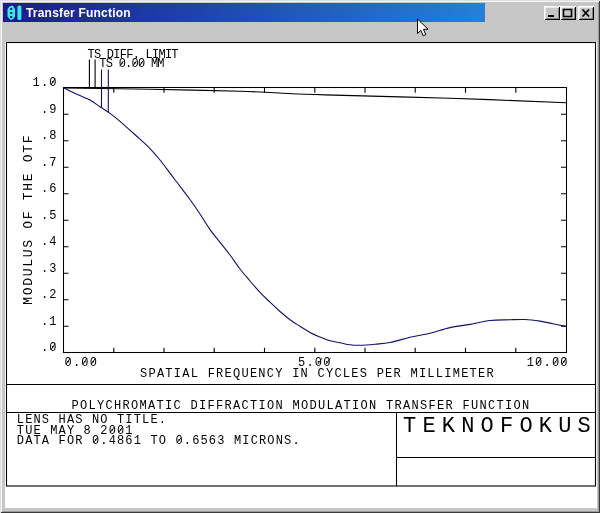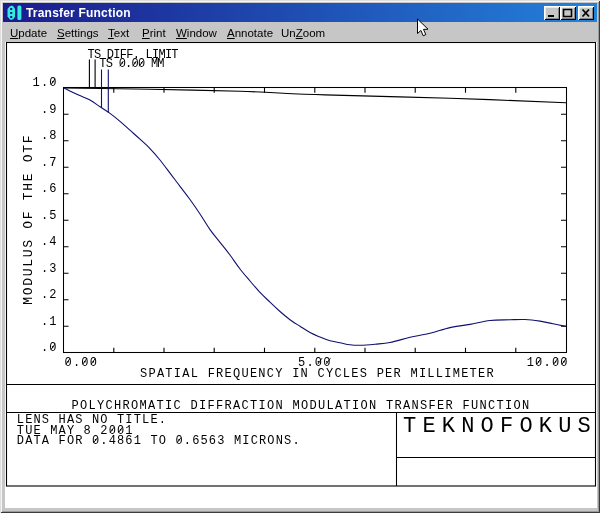--- a/index.html
+++ b/index.html
@@ -1,21 +1,21 @@
 <!DOCTYPE html>
 <html><head>
 <meta charset="utf-8">
 <style>
 html,body{margin:0;padding:0;background:#c6c6c6;-webkit-font-smoothing:antialiased;}
 *{box-sizing:border-box;}
 #win{position:relative;width:600px;height:513px;background:#c6c6c6;
   box-shadow: inset 1px 1px 0 #dedede, inset -1px -1px 0 #3a3a3a,
               inset 2px 2px 0 #f6f6f6, inset -2px -2px 0 #9b9b9b;
   font-family:"Liberation Sans", sans-serif; overflow:hidden;}
-#titlebar{position:absolute;left:3px;top:3px;width:594px;height:19px;
+#titlebar{position:absolute;left:3px;top:3px;width:482px;height:19px;
   background:linear-gradient(to right,#1b1b8c,#2381da);}
 #title{position:absolute;left:23px;top:3px;color:#fff;font-size:12px;font-weight:bold;
   letter-spacing:0.2px;white-space:nowrap;}
 .btn{position:absolute;top:3px;width:16px;height:14px;background:#c6c6c6;
   box-shadow: inset 1px 1px 0 #ffffff, inset -1px -1px 0 #000000,
               inset 2px 2px 0 #e8e8e8, inset -2px -2px 0 #868686;}
 #menubar{position:absolute;left:4px;top:22px;width:592px;height:20px;font-size:11.5px;color:#000;}
 #menubar span{position:absolute;top:5px;white-space:nowrap;}
 #menubar u{text-decoration:underline;}
 #client{position:absolute;left:5px;top:42px;width:592px;height:466px;background:#ffffff;}
@@ -41,29 +41,20 @@
     <div class="btn" style="left:557px">
       <svg width="16" height="14">
           <path d="M3.5,3.5 h8 v7 h-8 Z" fill="none" stroke="#000" stroke-width="1.6"></path>
         </svg>
     </div>
     <div class="btn" style="left:575px">
       <svg width="16" height="14">
           <path d="M4.5,3.5 L11,10.5 M11,3.5 L4.5,10.5" stroke="#000" stroke-width="1.8"></path>
         </svg>
     </div>
-  </div>
-  <div id="menubar">
-    <span style="left:6px"><u>U</u>pdate</span>
-    <span style="left:53px"><u>S</u>ettings</span>
-    <span style="left:104px"><u>T</u>ext</span>
-    <span style="left:138px"><u>P</u>rint</span>
-    <span style="left:172px"><u>W</u>indow</span>
-    <span style="left:223px"><u>A</u>nnotate</span>
-    <span style="left:277px">Un<u>Z</u>oom</span>
   </div>
   <div id="client">
   <svg width="592" height="466" viewBox="5 42 592 466" style="position:absolute;left:0;top:0" font-family="Liberation Mono, monospace" fill="#000">
 
     <rect x="6.5" y="42.5" width="589" height="443.5" fill="none" stroke="#000" stroke-width="1.1"></rect>
 
     <rect x="63.5" y="87.5" width="503" height="265" fill="none" stroke="#000" stroke-width="1.05"></rect>
 
     <g stroke="#000" stroke-width="1.1">
       <path d="M113.8,352.7 v-5 M164,352.7 v-5 M214.2,352.7 v-5 M264.5,352.7 v-5 M314.8,352.7 v-5 M365,352.7 v-5 M415.2,352.7 v-5 M465.5,352.7 v-5 M515.8,352.7 v-5"></path>

